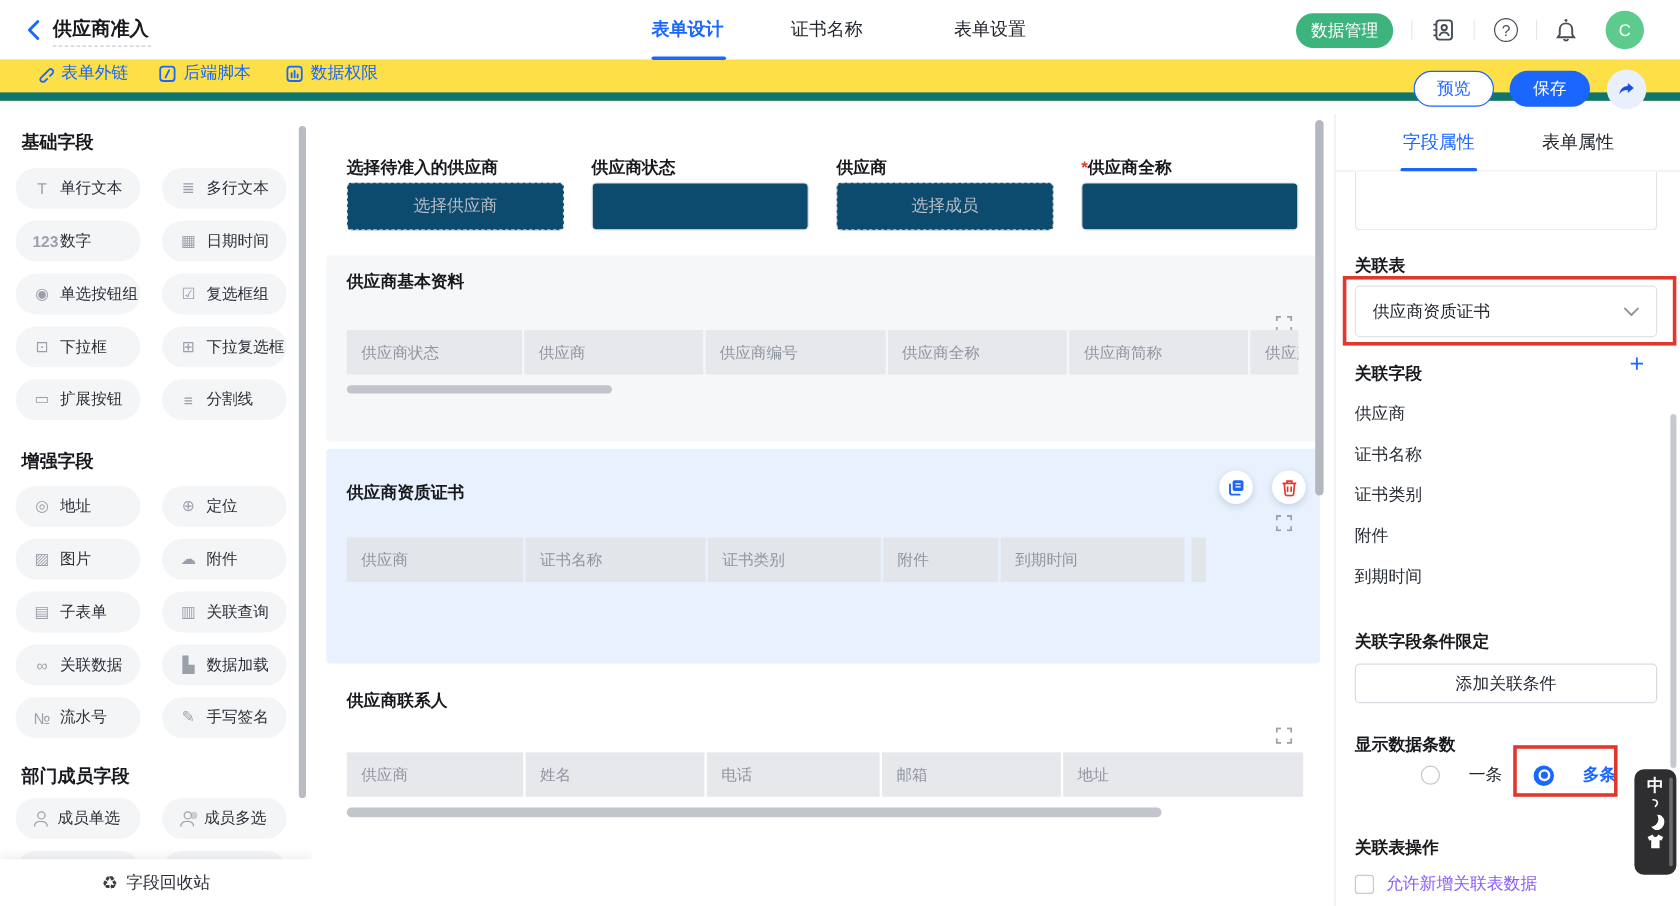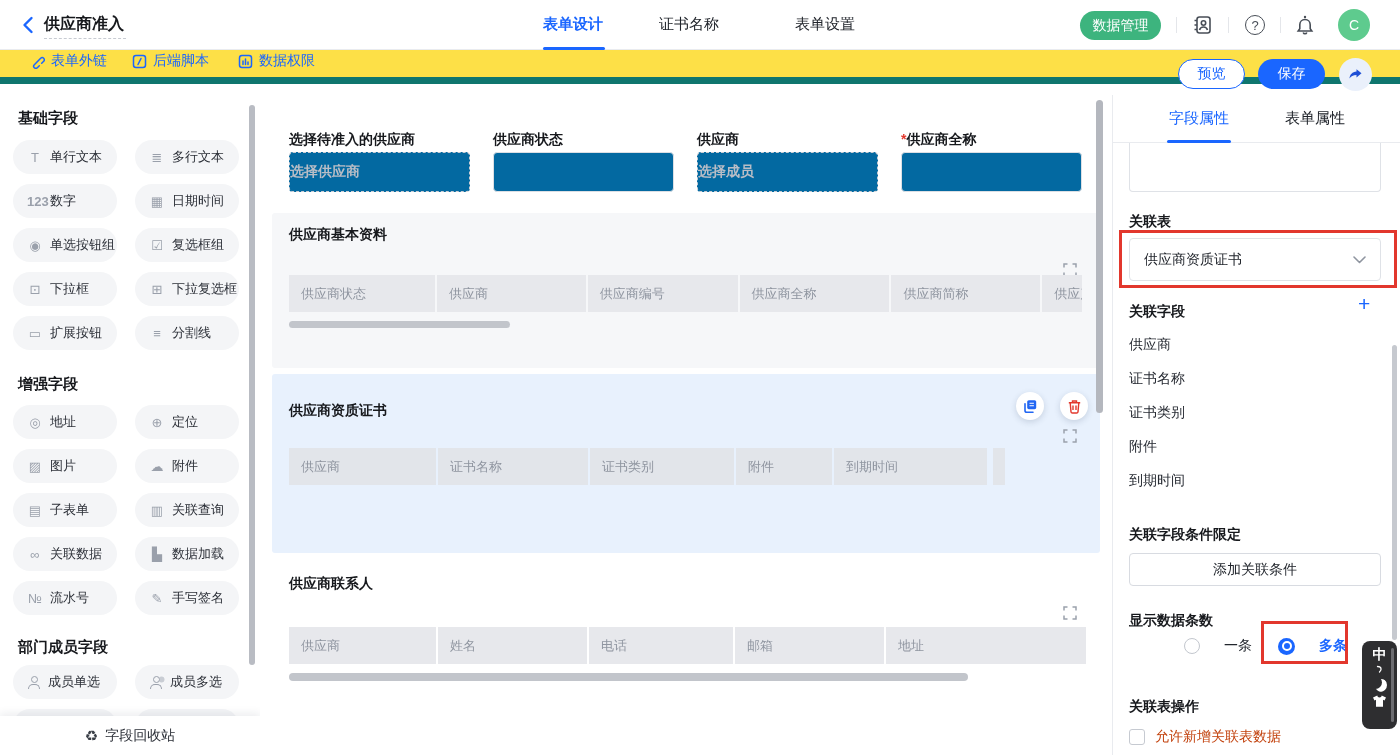--- a/index.html
+++ b/index.html
@@ -38,21 +38,21 @@
   .person-ic::before { content:""; position:absolute; top:0; left:4px; width:5px; height:5px; border:1.4px solid #9aa0ab; border-radius:50%; }
   .person-ic::after { content:""; position:absolute; bottom:0; left:1px; width:10px; height:4px; border:1.4px solid #9aa0ab; border-bottom:none; border-radius:6px 6px 0 0; }
   .person-ic.multi::before { box-shadow:5px 0 0 -0.5px #c9cdd4; }
   .sb-scroll { position:absolute; left:249px; top:10px; width:6px; height:560px; background:#b9bcc3; border-radius:3px; }
   .recycle-bar { position:absolute; left:0; bottom:0; width:260px; height:39px; background:#fff; box-shadow:0 -3px 8px rgba(30,40,60,.08); display:flex; align-items:center; justify-content:center; gap:7px; font-size:14px; color:#2b2f37; cursor:pointer; z-index:5; }
 
   
   .canvas { position:absolute; left:260px; top:95px; width:852px; height:660px; background:#fff; overflow:hidden; }
   .fld-label { position:absolute; top:36px; font-size:14px; font-weight:bold; color:#17191d; }
   .req { color:#e2382d; }
-  .fld-input { position:absolute; top:57px; width:181px; height:40px; background:#0369a1; border-radius:4px; display:flex; align-items:center; justify-content:flex-start; font-size:14px; color:#b8bdc6; cursor:text;font-weight:bold; }
+  .fld-input { position:absolute; top:57px; width:181px; height:40px; background:#0c4a6e; border-radius:4px; display:flex; align-items:center; justify-content:center; font-size:14px; color:#b8bdc6; cursor:text; }
   .fld-input.solid { border:1px solid #dcdfe4; }
   .fld-input.dashed { border:1px dashed #c9cdd4; cursor:pointer; }
   .panel { position:absolute; left:12px; width:828px; border-radius:3px; }
   .panel.gray { background:#f6f7f9; }
   .panel.sel  { background:#e8f1fd; }
   .sec-title { position:absolute; left:17px; font-size:14px; font-weight:bold; color:#17191d; }
   .expand-ic { position:absolute; cursor:pointer; }
   .thead { position:absolute; left:17px; display:flex; }
   .th { height:37px; display:flex; align-items:center; padding-left:12px; font-size:13px; color:#8f95a0; background:#e7e8ec; overflow:hidden; white-space:nowrap; margin-right:2px; }
   .panel.sel .th { background:#e2e5ea; }
@@ -71,21 +71,21 @@
   .insp-select { position:absolute; left:16px; top:143px; width:252px; height:43px; border:1px solid #dfe2e7; border-radius:4px; background:#fff; display:flex; align-items:center; padding:0 14px; font-size:14px; color:#22262d; cursor:pointer; }
   .insp-select .chev { margin-left:auto; }
   .plus-btn { position:absolute; left:1358px; top:295px; font-size:21px; color:#1a66ff; font-weight:normal; cursor:pointer; line-height:18px; z-index:6; }
   .rel-item { position:absolute; left:16px; font-size:14px; color:#272b33; cursor:pointer; }
   .btn-outline-wide { position:absolute; left:16px; top:458px; width:252px; height:33px; background:#fff; border:1px solid #d8dbe1; border-radius:4px; font-size:14px; color:#22262d; cursor:pointer; }
   .radio-row { position:absolute; top:542px; display:flex; align-items:center; gap:24px; cursor:pointer; font-size:14px; }
   .radio-off { width:16px; height:16px; border:1.5px solid #c3c7ce; border-radius:50%; background:#fff; flex:none; }
   .radio-on { position:relative; width:17px; height:17px; border-radius:50%; background:#1a66ff; flex:none; }
   .radio-on::after { content:""; position:absolute; left:50%; top:50%; width:6px; height:6px; transform:translate(-50%,-50%); background:#1a66ff; border:2.6px solid #fff; border-radius:50%; }
   .checkbox { width:16px; height:16px; border:1.5px solid #c6cad1; border-radius:3px; background:#fff; flex:none; cursor:pointer; }
-  .chk-row { position:absolute; left:16px; top:633px; display:flex; align-items:center; gap:10px; font-size:14px; color:#c2410c; }
+  .chk-row { position:absolute; left:16px; top:633px; display:flex; align-items:center; gap:10px; font-size:14px; color:#8b5cf6; }
   .insp-scroll { position:absolute; left:279px; top:250px; width:5px; height:295px; background:#c6c9cf; border-radius:3px; }
 
   
   .annot { position:absolute; border:3px solid #e2372d; z-index:30; pointer-events:none; }
 
   
   .float-widget { position:absolute; left:1362px; top:641px; width:35px; height:88px; background:#2e2e30; border-radius:8px; z-index:25; display:flex; flex-direction:column; align-items:center; padding-top:5px; gap:3px; }
   .fw-zh { color:#fff; font-size:14px; font-weight:bold; line-height:16px; }
   .moon { position:relative; width:14px; height:14px; overflow:hidden; border-radius:50%; }
   .moon::after { content:""; position:absolute; left:-4px; top:-2px; width:13px; height:13px; border-radius:50%; box-shadow:6px 3px 0 0 #fff; }

